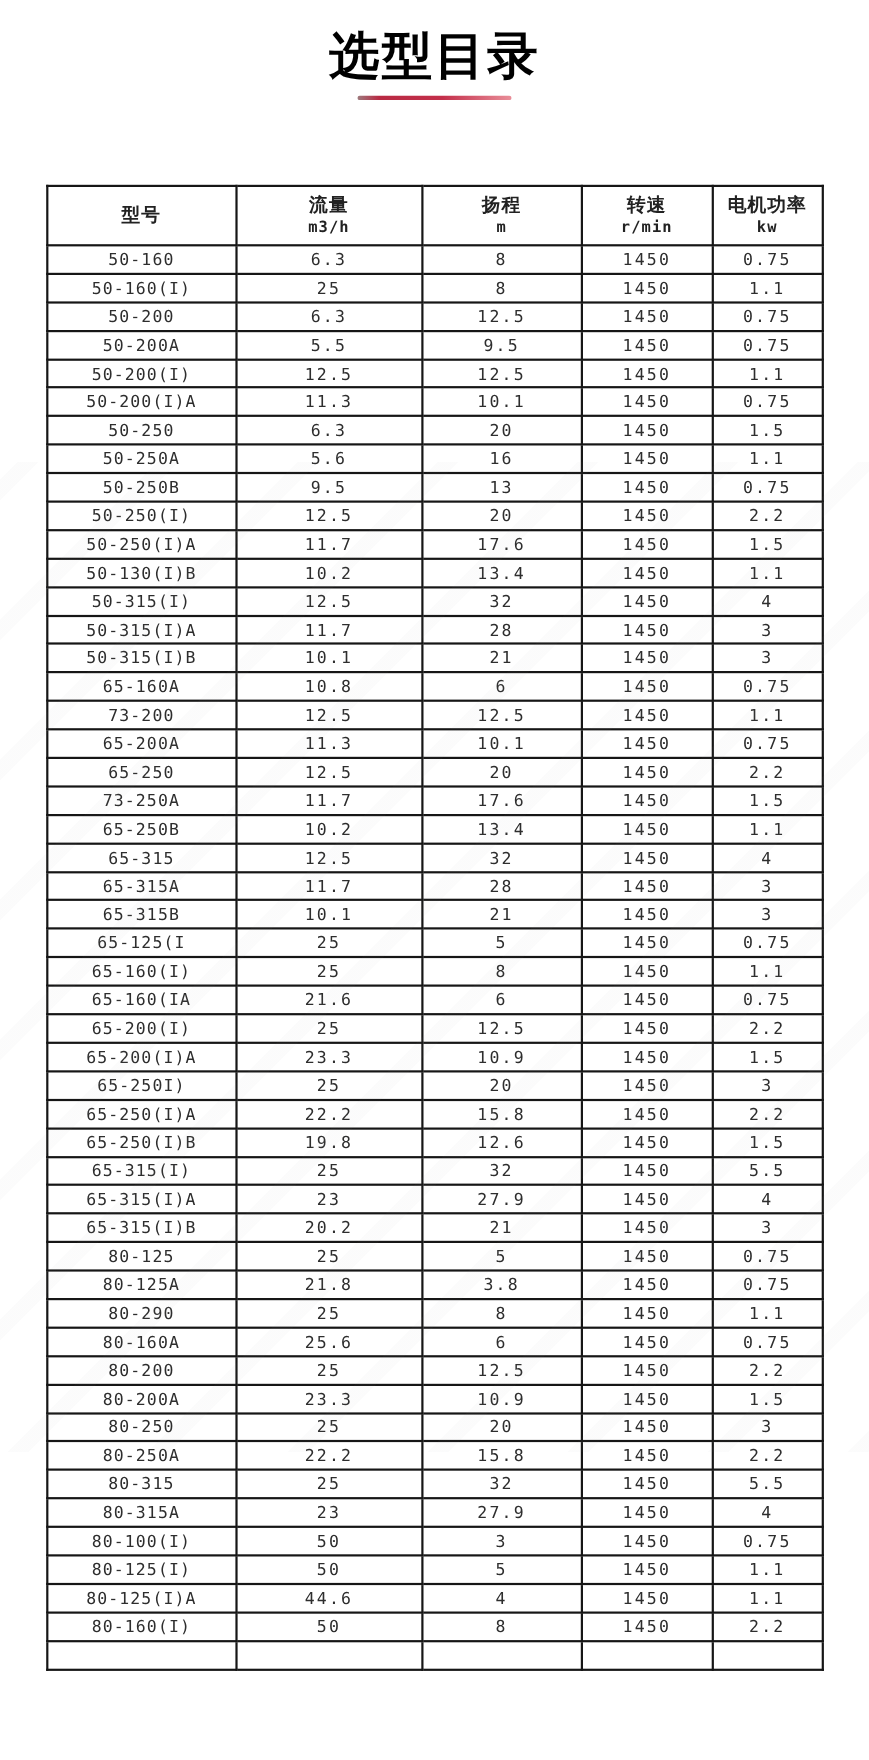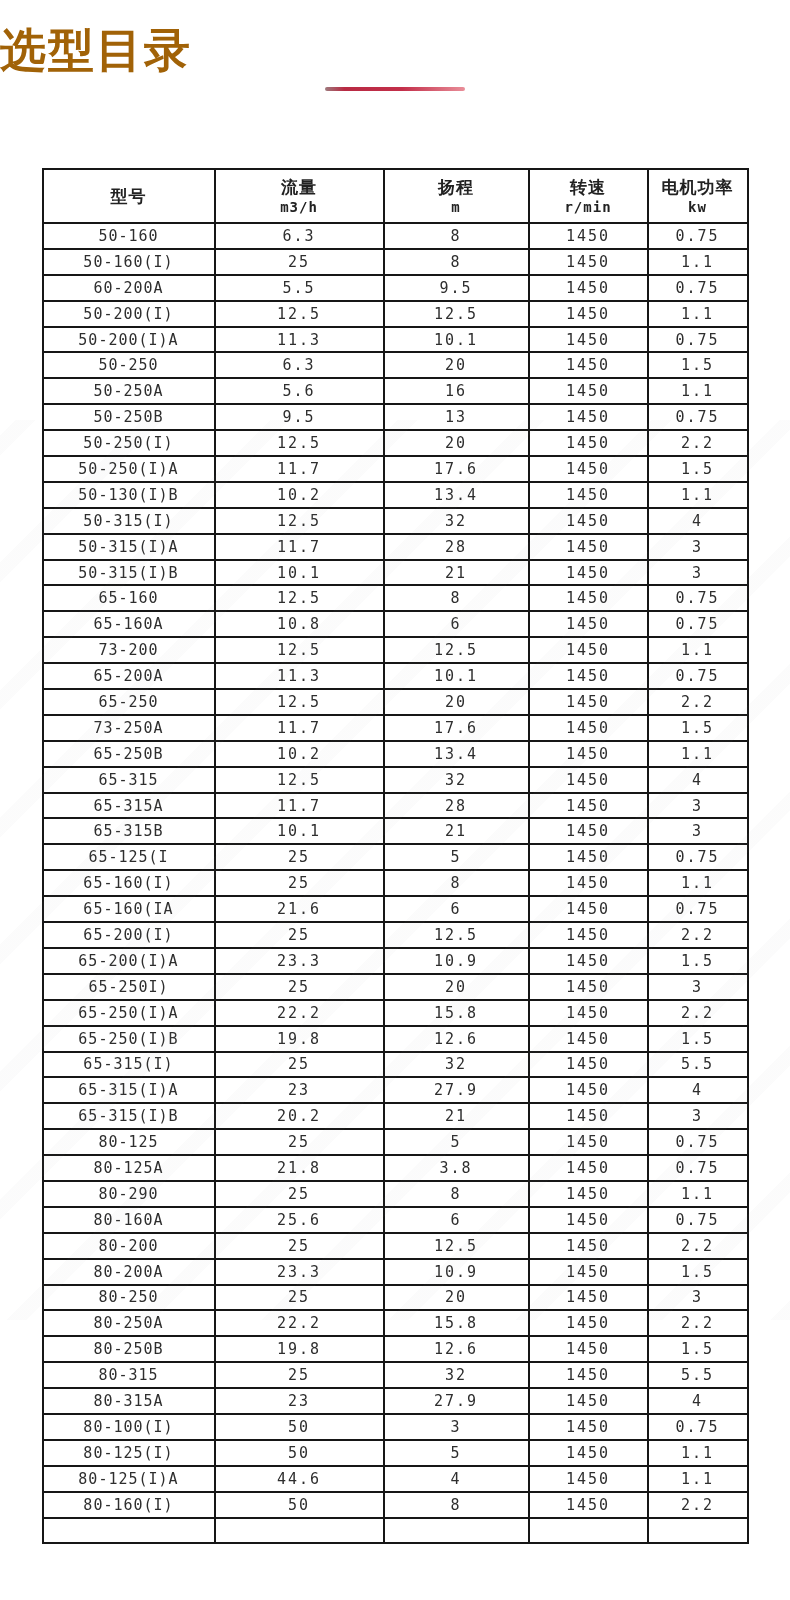--- a/index.html
+++ b/index.html
@@ -10,26 +10,26 @@
   body {
     width: 790px;
     height: 1600px;
     overflow: hidden;
     position: relative;
     font-family: "DejaVu Sans", "Liberation Sans", sans-serif;
     color: #2b2b2b;
   }
   .page-title {
     margin: 24px 0 0 0;
-    text-align: left;
+    text-align: center;
     font-size: 46px;
     line-height: 53px;
     font-weight: 900;
     letter-spacing: 2px;
-    color: #a16207;
+    color: #000000;
     font-family: "DejaVu Sans", "Liberation Sans", sans-serif;
   }
   .title-underline {
     width: 140px;
     height: 4px;
     margin: 10px auto 0 auto;
     border-radius: 3px;
     background: linear-gradient(90deg,
       rgba(125,78,82,0.75) 0%,
       #b82a43 14%,
@@ -156,21 +156,28 @@
           <td class="power-cell">0.75</td>
         </tr>
         <tr>
           <td class="model-cell">50-160(I)</td>
           <td class="flow-cell">25</td>
           <td class="head-cell">8</td>
           <td class="speed-cell">1450</td>
           <td class="power-cell">1.1</td>
         </tr>
         <tr>
-          <td class="model-cell">60-200A</td>
+          <td class="model-cell">50-200</td>
+          <td class="flow-cell">6.3</td>
+          <td class="head-cell">12.5</td>
+          <td class="speed-cell">1450</td>
+          <td class="power-cell">0.75</td>
+        </tr>
+        <tr>
+          <td class="model-cell">50-200A</td>
           <td class="flow-cell">5.5</td>
           <td class="head-cell">9.5</td>
           <td class="speed-cell">1450</td>
           <td class="power-cell">0.75</td>
         </tr>
         <tr>
           <td class="model-cell">50-200(I)</td>
           <td class="flow-cell">12.5</td>
           <td class="head-cell">12.5</td>
           <td class="speed-cell">1450</td>
@@ -240,27 +247,20 @@
           <td class="power-cell">3</td>
         </tr>
         <tr>
           <td class="model-cell">50-315(I)B</td>
           <td class="flow-cell">10.1</td>
           <td class="head-cell">21</td>
           <td class="speed-cell">1450</td>
           <td class="power-cell">3</td>
         </tr>
         <tr>
-          <td class="model-cell">65-160</td>
-          <td class="flow-cell">12.5</td>
-          <td class="head-cell">8</td>
-          <td class="speed-cell">1450</td>
-          <td class="power-cell">0.75</td>
-        </tr>
-        <tr>
           <td class="model-cell">65-160A</td>
           <td class="flow-cell">10.8</td>
           <td class="head-cell">6</td>
           <td class="speed-cell">1450</td>
           <td class="power-cell">0.75</td>
         </tr>
         <tr>
           <td class="model-cell">73-200</td>
           <td class="flow-cell">12.5</td>
           <td class="head-cell">12.5</td>
@@ -441,27 +441,20 @@
           <td class="head-cell">20</td>
           <td class="speed-cell">1450</td>
           <td class="power-cell">3</td>
         </tr>
         <tr>
           <td class="model-cell">80-250A</td>
           <td class="flow-cell">22.2</td>
           <td class="head-cell">15.8</td>
           <td class="speed-cell">1450</td>
           <td class="power-cell">2.2</td>
-        </tr>
-        <tr>
-          <td class="model-cell">80-250B</td>
-          <td class="flow-cell">19.8</td>
-          <td class="head-cell">12.6</td>
-          <td class="speed-cell">1450</td>
-          <td class="power-cell">1.5</td>
         </tr>
         <tr>
           <td class="model-cell">80-315</td>
           <td class="flow-cell">25</td>
           <td class="head-cell">32</td>
           <td class="speed-cell">1450</td>
           <td class="power-cell">5.5</td>
         </tr>
         <tr>
           <td class="model-cell">80-315A</td>

